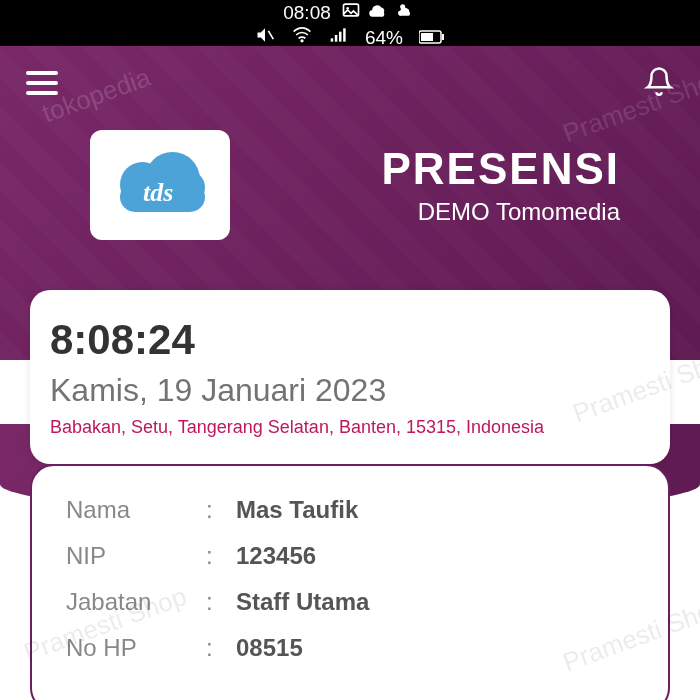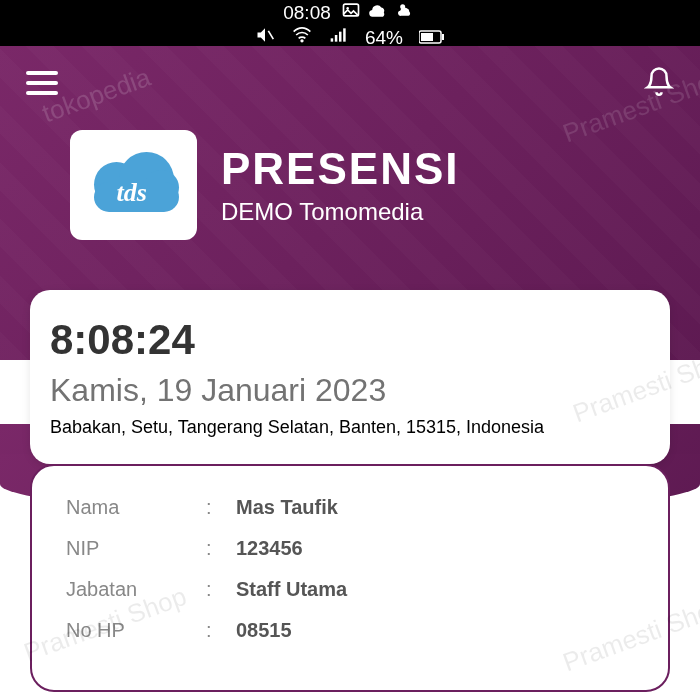--- a/index.html
+++ b/index.html
@@ -13,42 +13,42 @@
   
   .app-header { background: #6b1f5e; background: linear-gradient(135deg, #7a2868 0%, #5e1a52 100%); position: relative; padding-bottom: 90px; }
   .app-header::before { content: ''; position: absolute; inset: 0; background-image: repeating-linear-gradient(45deg, rgba(255,255,255,0.02) 0, rgba(255,255,255,0.02) 20px, transparent 20px, transparent 40px); }
   
   .top-bar { display: flex; align-items: center; justify-content: space-between; padding: 20px 26px 10px; position: relative; }
   .hamburger { display: flex; flex-direction: column; gap: 6px; cursor: pointer; }
   .hamburger span { display: block; width: 32px; height: 4px; background: #fff; border-radius: 2px; }
   .bell { color: #fff; cursor: pointer; }
   
   .brand-row { display: flex; align-items: center; gap: 24px; padding: 20px 40px 30px 70px; position: relative; }
-  .logo-box { width: 127px; height: 110px; background: #fff; border-radius: 12px; display: flex; align-items: center; justify-content: center; position: relative; }
+  .logo-box { width: 140px; height: 110px; background: #fff; border-radius: 12px; display: flex; align-items: center; justify-content: center; position: relative; margin-left: 20px; }
   .logo-cloud { position: relative; width: 90px; height: 70px; }
   .cloud-shape { position: absolute; background: #4ba3d8; border-radius: 50%; }
   .c1 { width: 45px; height: 45px; left: 5px; top: 12px; }
   .c2 { width: 55px; height: 55px; left: 30px; top: 2px; }
   .c3 { width: 35px; height: 35px; left: 55px; top: 20px; }
   .cloud-base { position: absolute; left: 5px; bottom: 8px; width: 85px; height: 30px; background: #4ba3d8; border-radius: 15px; }
   .logo-text { position: absolute; bottom: 12px; left: 28px; color: #fff; font-weight: 700; font-size: 26px; font-style: italic; font-family: Georgia, serif; }
-  .brand-text { color: #fff; text-align: left; flex: 1; padding-right: 40px; }
+  .brand-text { color: #fff; text-align: right; flex: 1; padding-right: 40px; }
   .brand-title { font-size: 44px; font-weight: 700; letter-spacing: 2px; }
   .brand-sub { font-size: 24px; margin-top: 4px; }
   
   .clock-card { background: #fff; margin: -70px 30px 0; border-radius: 20px; padding: 26px 20px; text-align: left; box-shadow: 0 2px 8px rgba(0,0,0,0.1); position: relative; z-index: 2; }
   .clock-time { font-size: 42px; font-weight: 700; color: #333; }
   .clock-date { font-size: 32px; color: #737373; margin-top: 8px; }
-  .clock-loc { font-size: 18px; color: #000000; margin-top: 8px; }
+  .clock-loc { font-size: 18px; color: #be185d; margin-top: 8px; }
   
   .purple-gap { background: linear-gradient(135deg, #7a2868 0%, #5e1a52 100%); height: 60px; margin-top: -40px; position: relative; z-index: 1; }
   .purple-gap::after { content: ''; position: absolute; left: 0; right: 0; bottom: -30px; height: 60px; background: linear-gradient(135deg, #7a2868 0%, #5e1a52 100%); border-radius: 0 0 50% 50%; }
   
   .info-card { background: #fff; margin: -20px 30px 0; border: 2px solid #6b1f5e; border-radius: 24px; padding: 30px 34px; position: relative; z-index: 3; }
-  .info-row { display: flex; margin-bottom: 18px; font-size: 20px; }
+  .info-row { display: flex; margin-bottom: 18px; font-size: 24px; }
   .info-label { width: 140px; color: #888; }
   .info-colon { width: 30px; color: #888; }
   .info-value { color: #555; font-weight: 600; }
   
   .watermark { position: absolute; color: rgba(0,0,0,0.08); font-size: 26px; font-weight: 500; transform: rotate(-20deg); pointer-events: none; z-index: 10; }
   .wm1 { top: 80px; left: 40px; color: rgba(255,255,255,0.15); }
   .wm2 { top: 90px; right: -30px; color: rgba(255,255,255,0.12); }
   .wm3 { top: 370px; right: -40px; }
   .wm4 { bottom: 60px; left: 20px; }
   .wm5 { bottom: 50px; right: -30px; }

